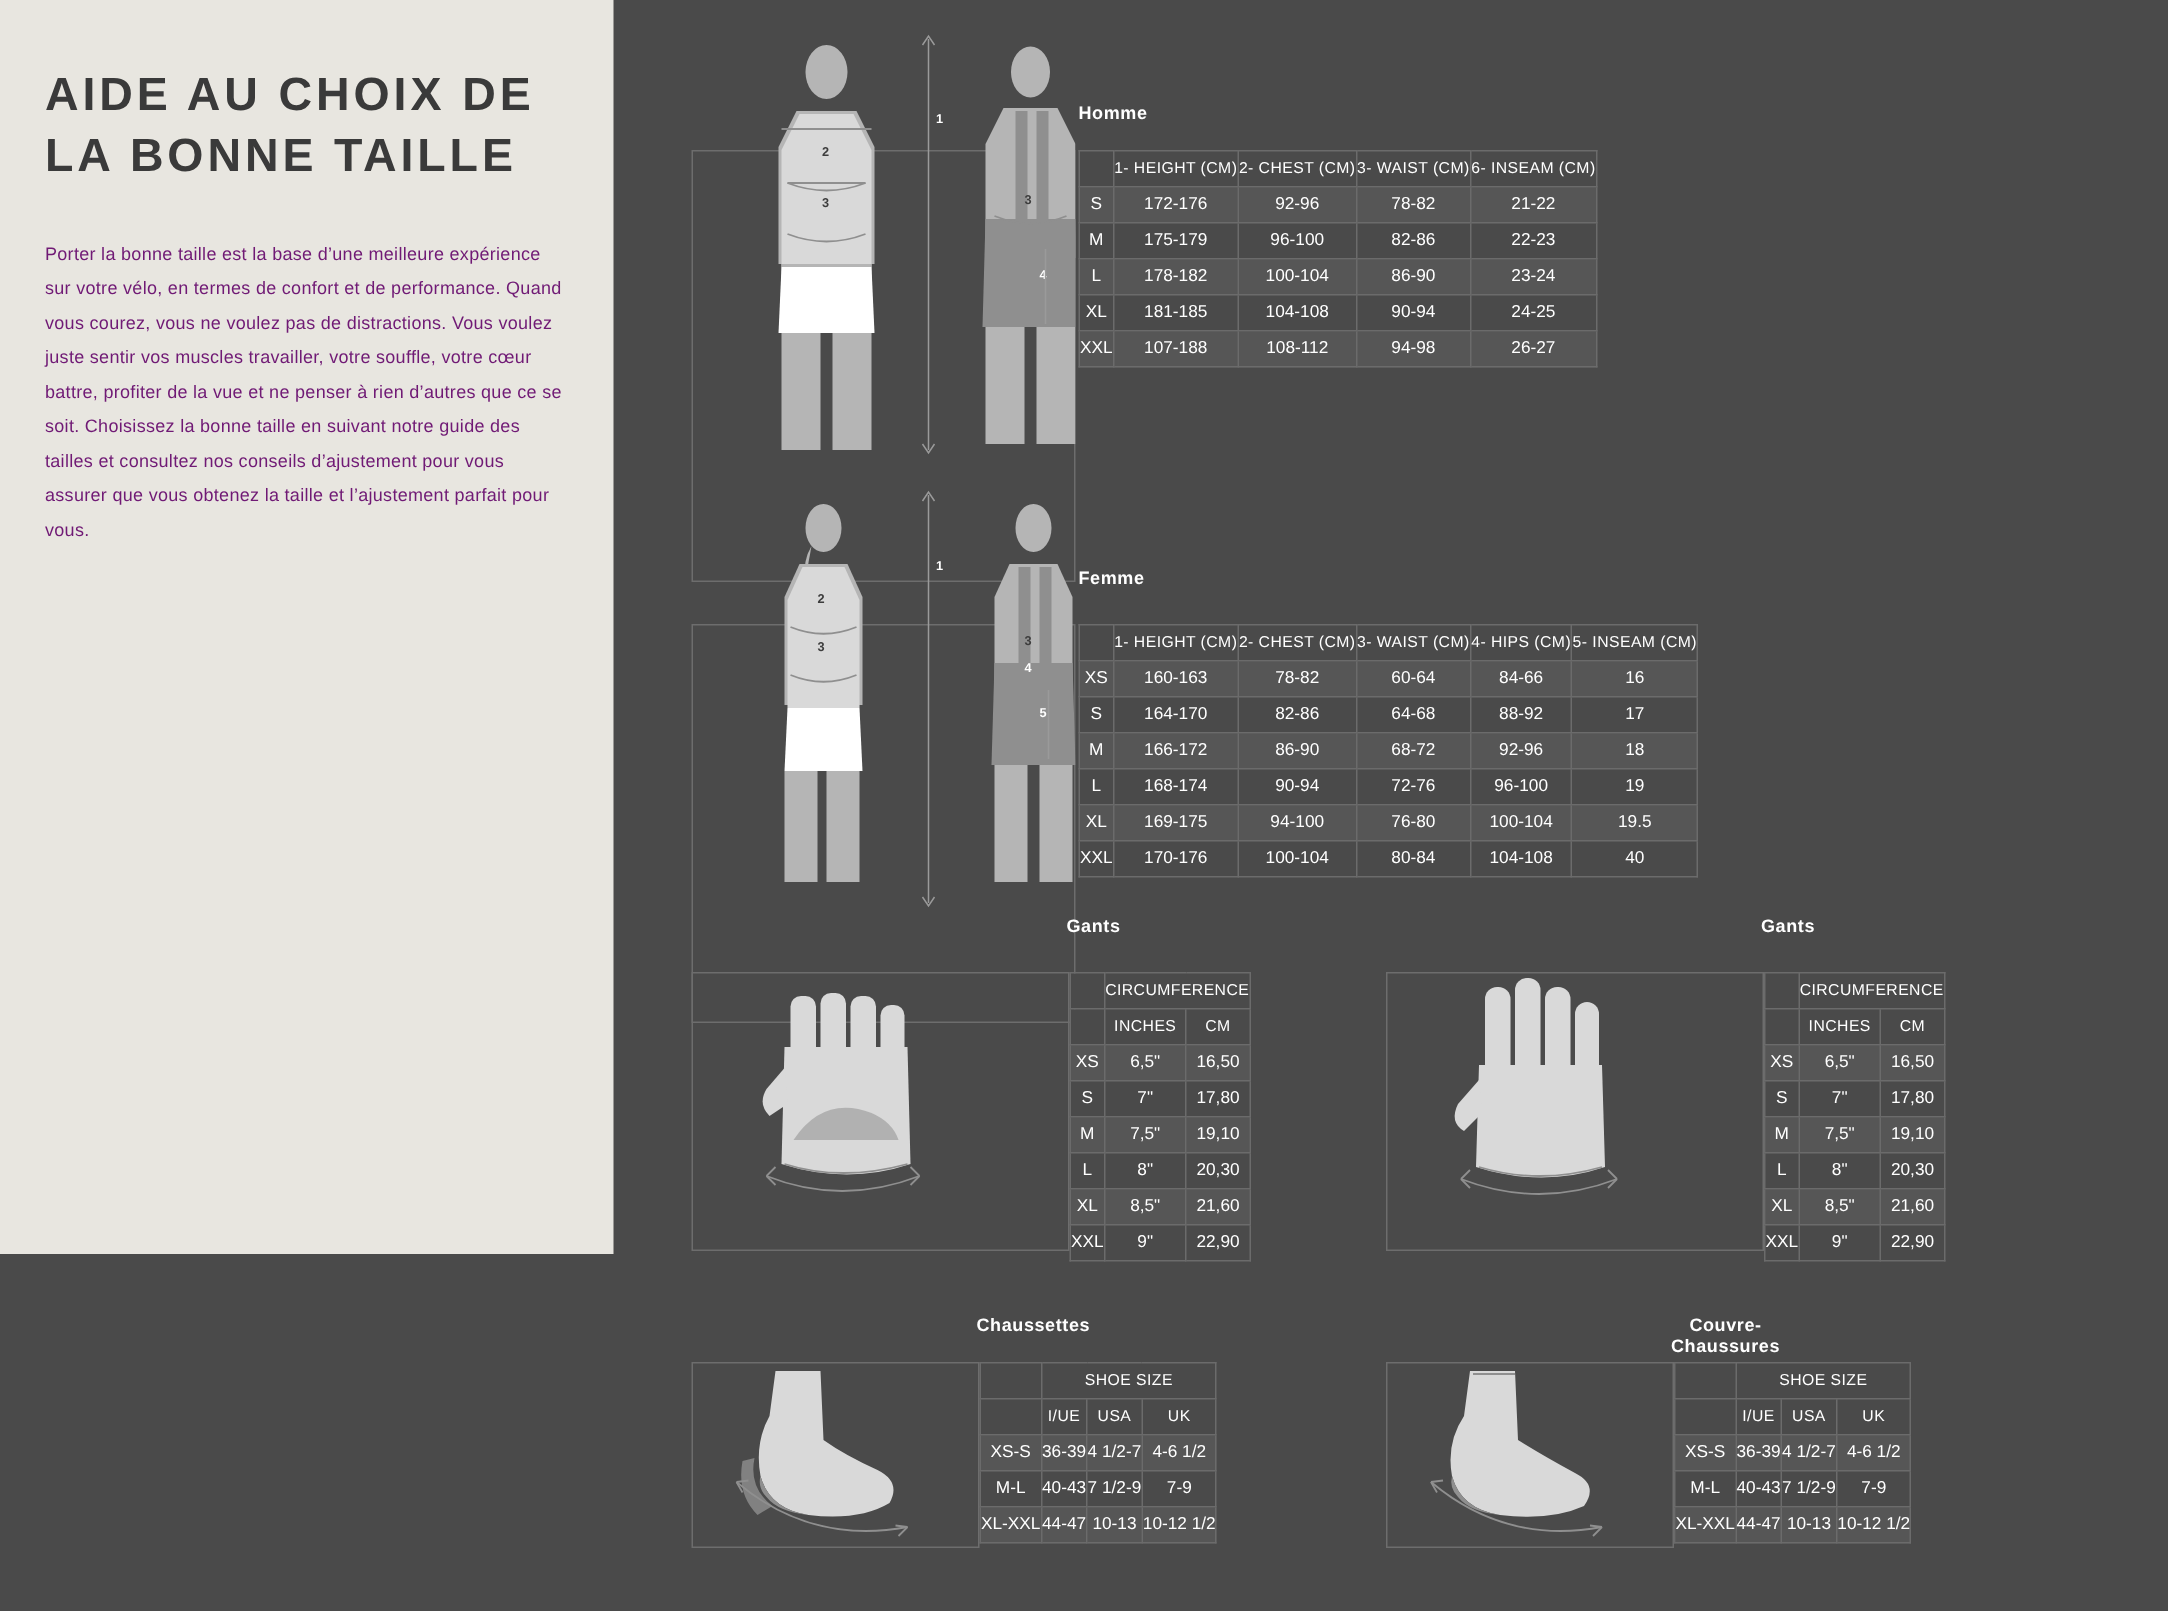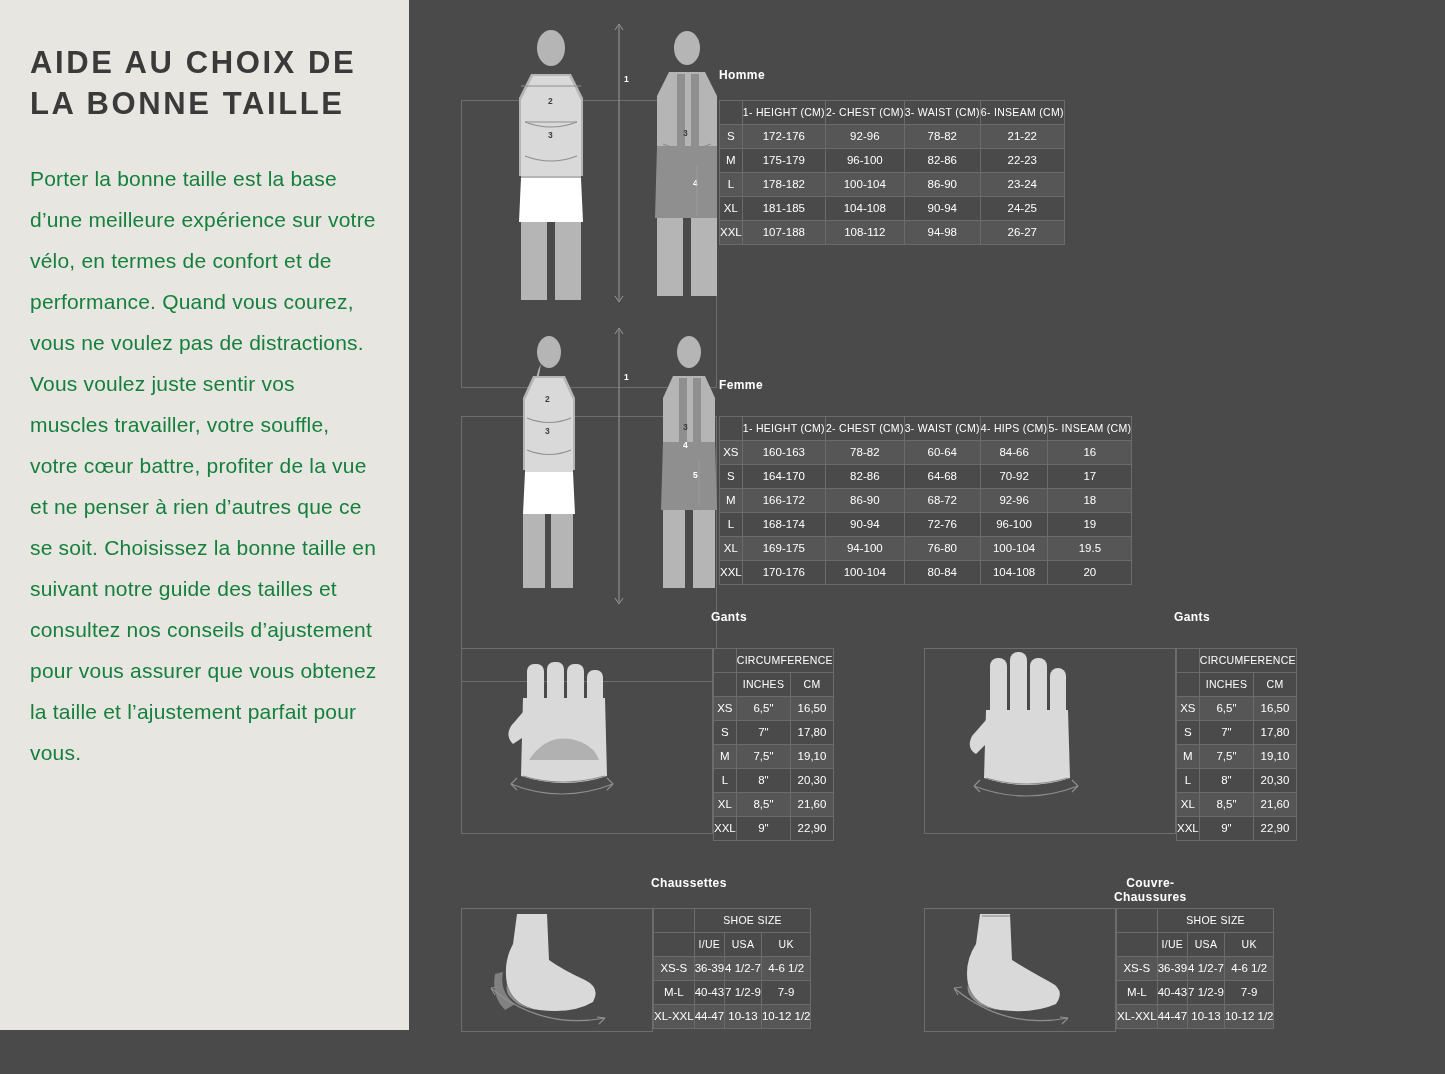--- a/index.html
+++ b/index.html
@@ -7,40 +7,40 @@
     width:1445px;height:1074px;
     background:#4a4a4a;
     font-family:"Liberation Sans", sans-serif;
     color:#ffffff;
     overflow:hidden;
   }
   .page{position:relative;width:1445px;height:1074px;display:flex;}
 
   
   .left{
-    width:409px;height:1030px;
+    width:409px;height:836px;
     background:#e8e6e0;
     color:#3d3d3d;
     box-sizing:border-box;
     padding:42px 30px 0 30px;
     flex:0 0 409px;
   }
   .left h1{
     margin:0 0 34px 0;
     font-size:31px;
     line-height:41px;
     letter-spacing:2.6px;
     font-weight:bold;
     color:#3a3a3a;
   }
   .left p{
     margin:0;
-    font-size:21px;
-    line-height:41px;
-    color:#15803d;
+    font-size:12px;
+    line-height:23px;
+    color:#701a75;
     letter-spacing:.2px;
   }
 
   
   .right{
     flex:1;
     position:relative;
     padding:0;
   }
 
@@ -262,21 +262,21 @@
               <td>78-82</td>
               <td>60-64</td>
               <td>84-66</td>
               <td>16</td>
             </tr>
             <tr>
               <td class="lbl">S</td>
               <td>164-170</td>
               <td>82-86</td>
               <td>64-68</td>
-              <td>70-92</td>
+              <td>88-92</td>
               <td>17</td>
             </tr>
             <tr>
               <td class="lbl">M</td>
               <td>166-172</td>
               <td>86-90</td>
               <td>68-72</td>
               <td>92-96</td>
               <td>18</td>
             </tr>
@@ -295,21 +295,21 @@
               <td>76-80</td>
               <td>100-104</td>
               <td>19.5</td>
             </tr>
             <tr>
               <td class="lbl">XXL</td>
               <td>170-176</td>
               <td>100-104</td>
               <td>80-84</td>
               <td>104-108</td>
-              <td>20</td>
+              <td>40</td>
             </tr>
           </tbody>
       </table>
     </div>
 
     <div class="block" style="left:52px;top:610px;">
       <div class="block-title" style="position:absolute;left:250px;top:0;">Gants</div>
       <div class="figbox" style="width:252px;height:186px;position:absolute;left:0;top:38px;"></div>
       <svg width="252" height="186" style="position:absolute;left:0;top:38px;">
         <g transform="translate(48,16)">

